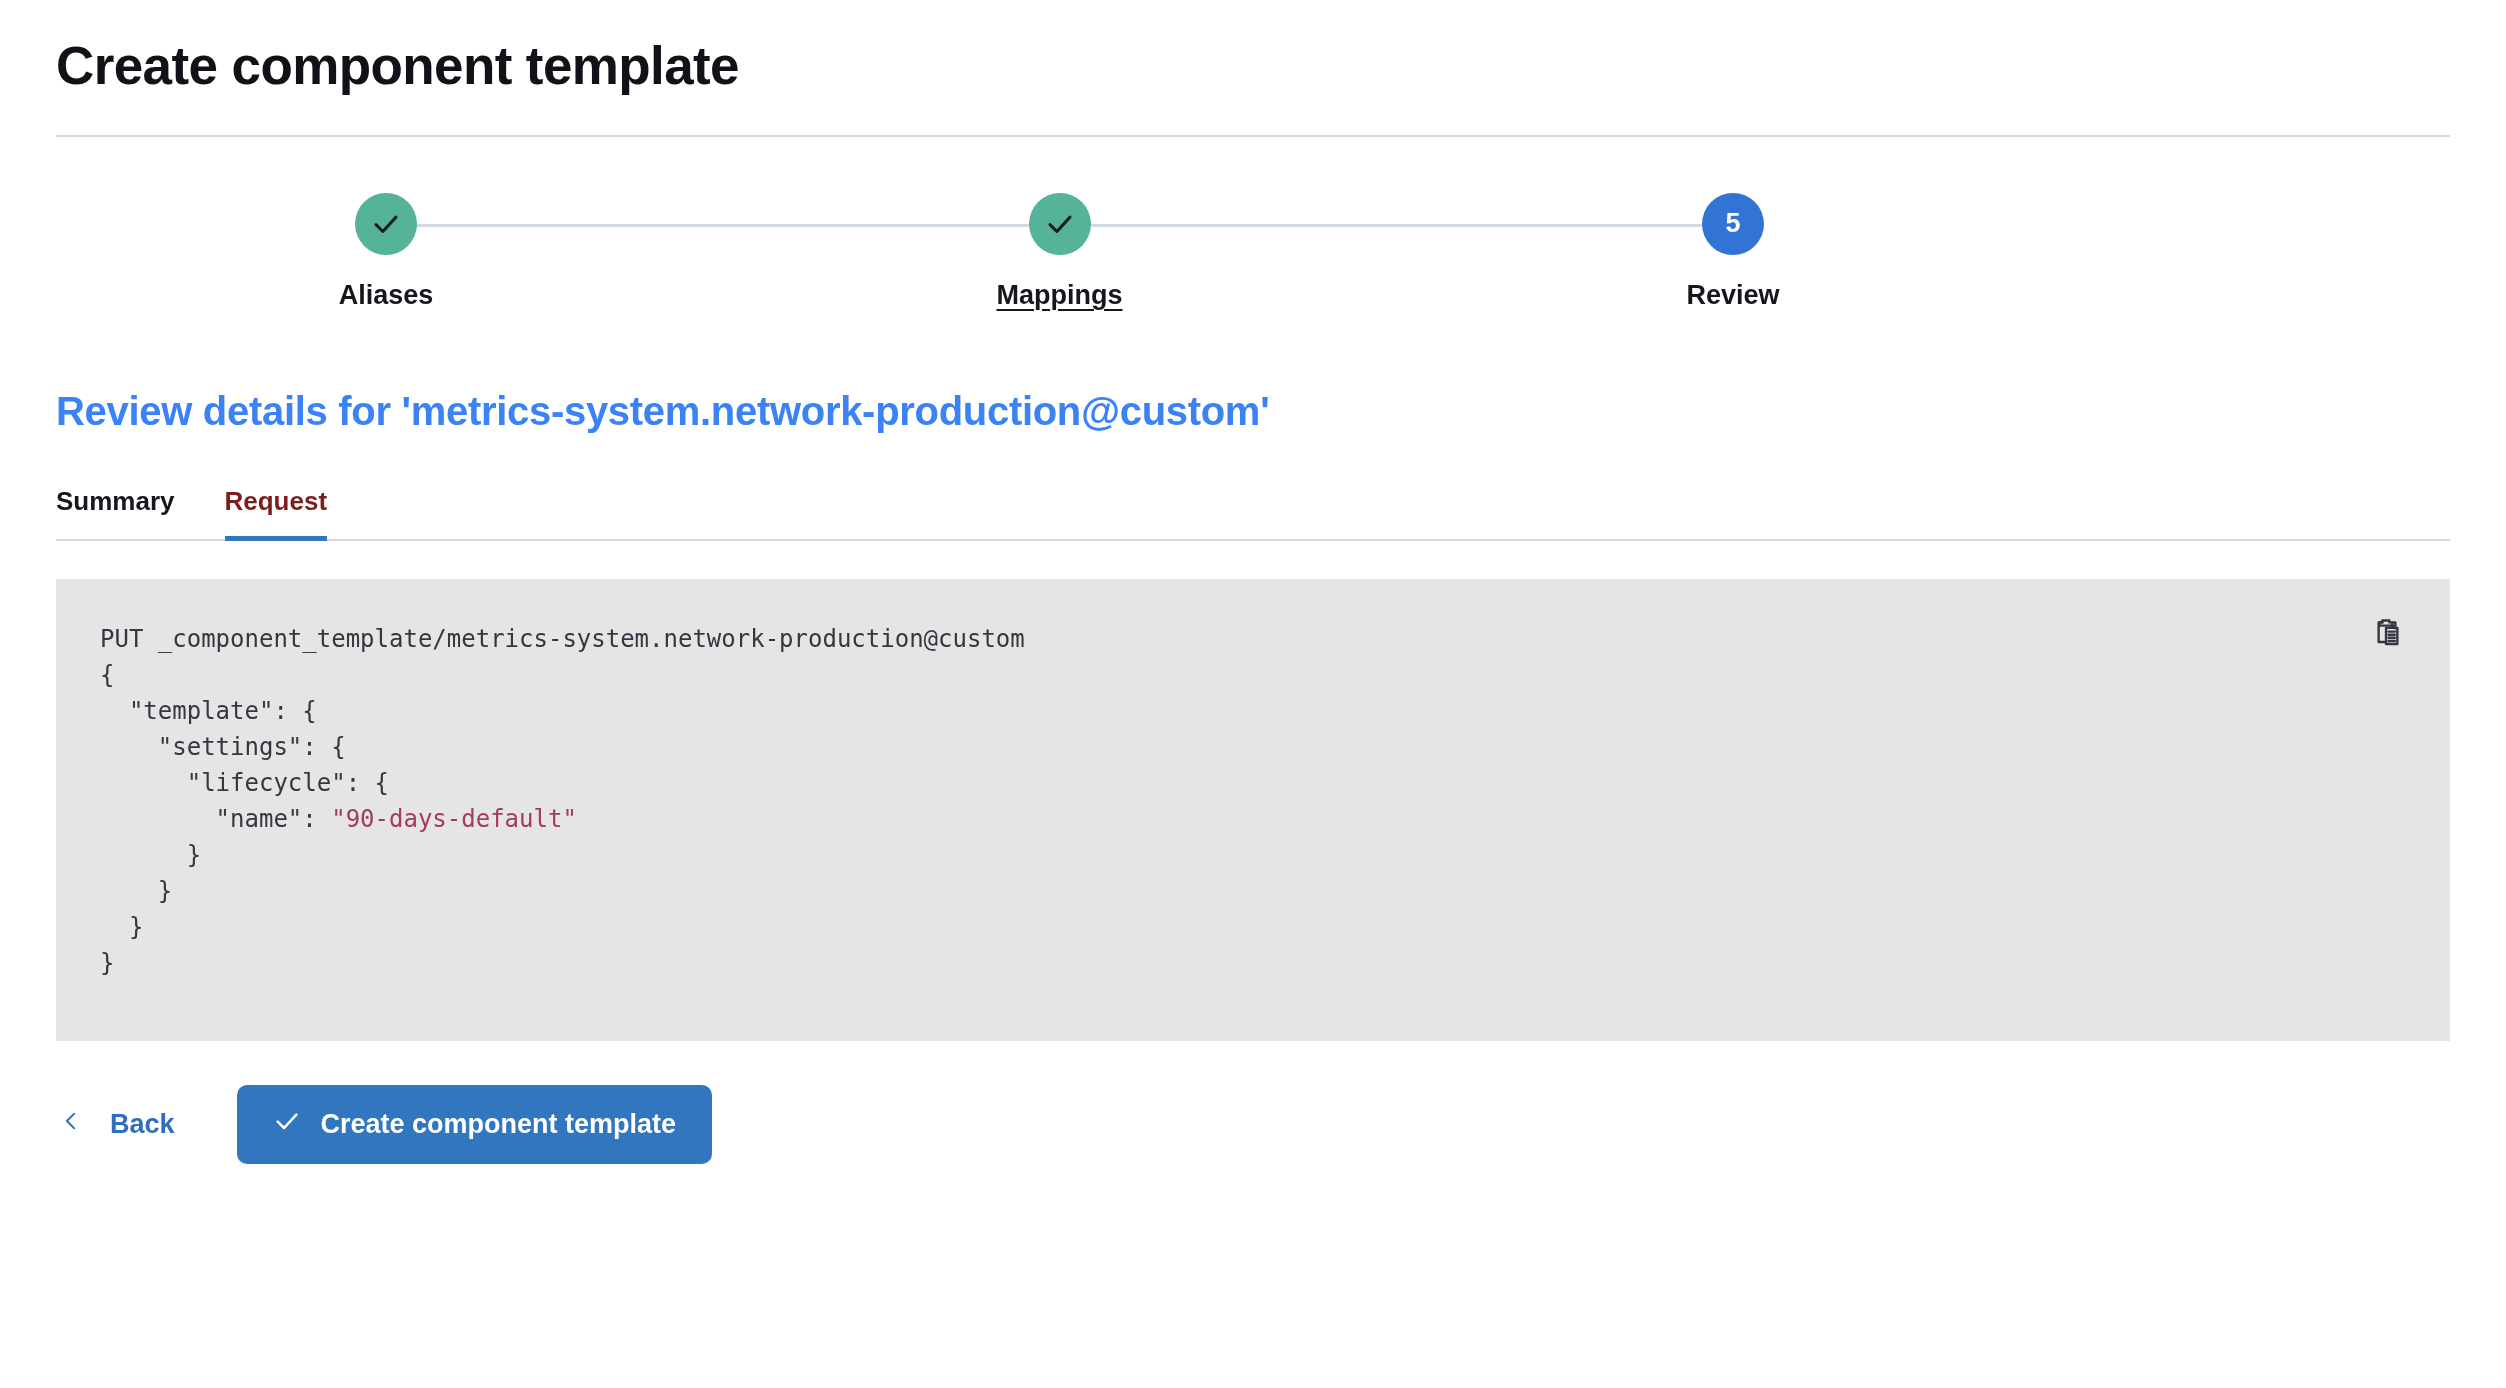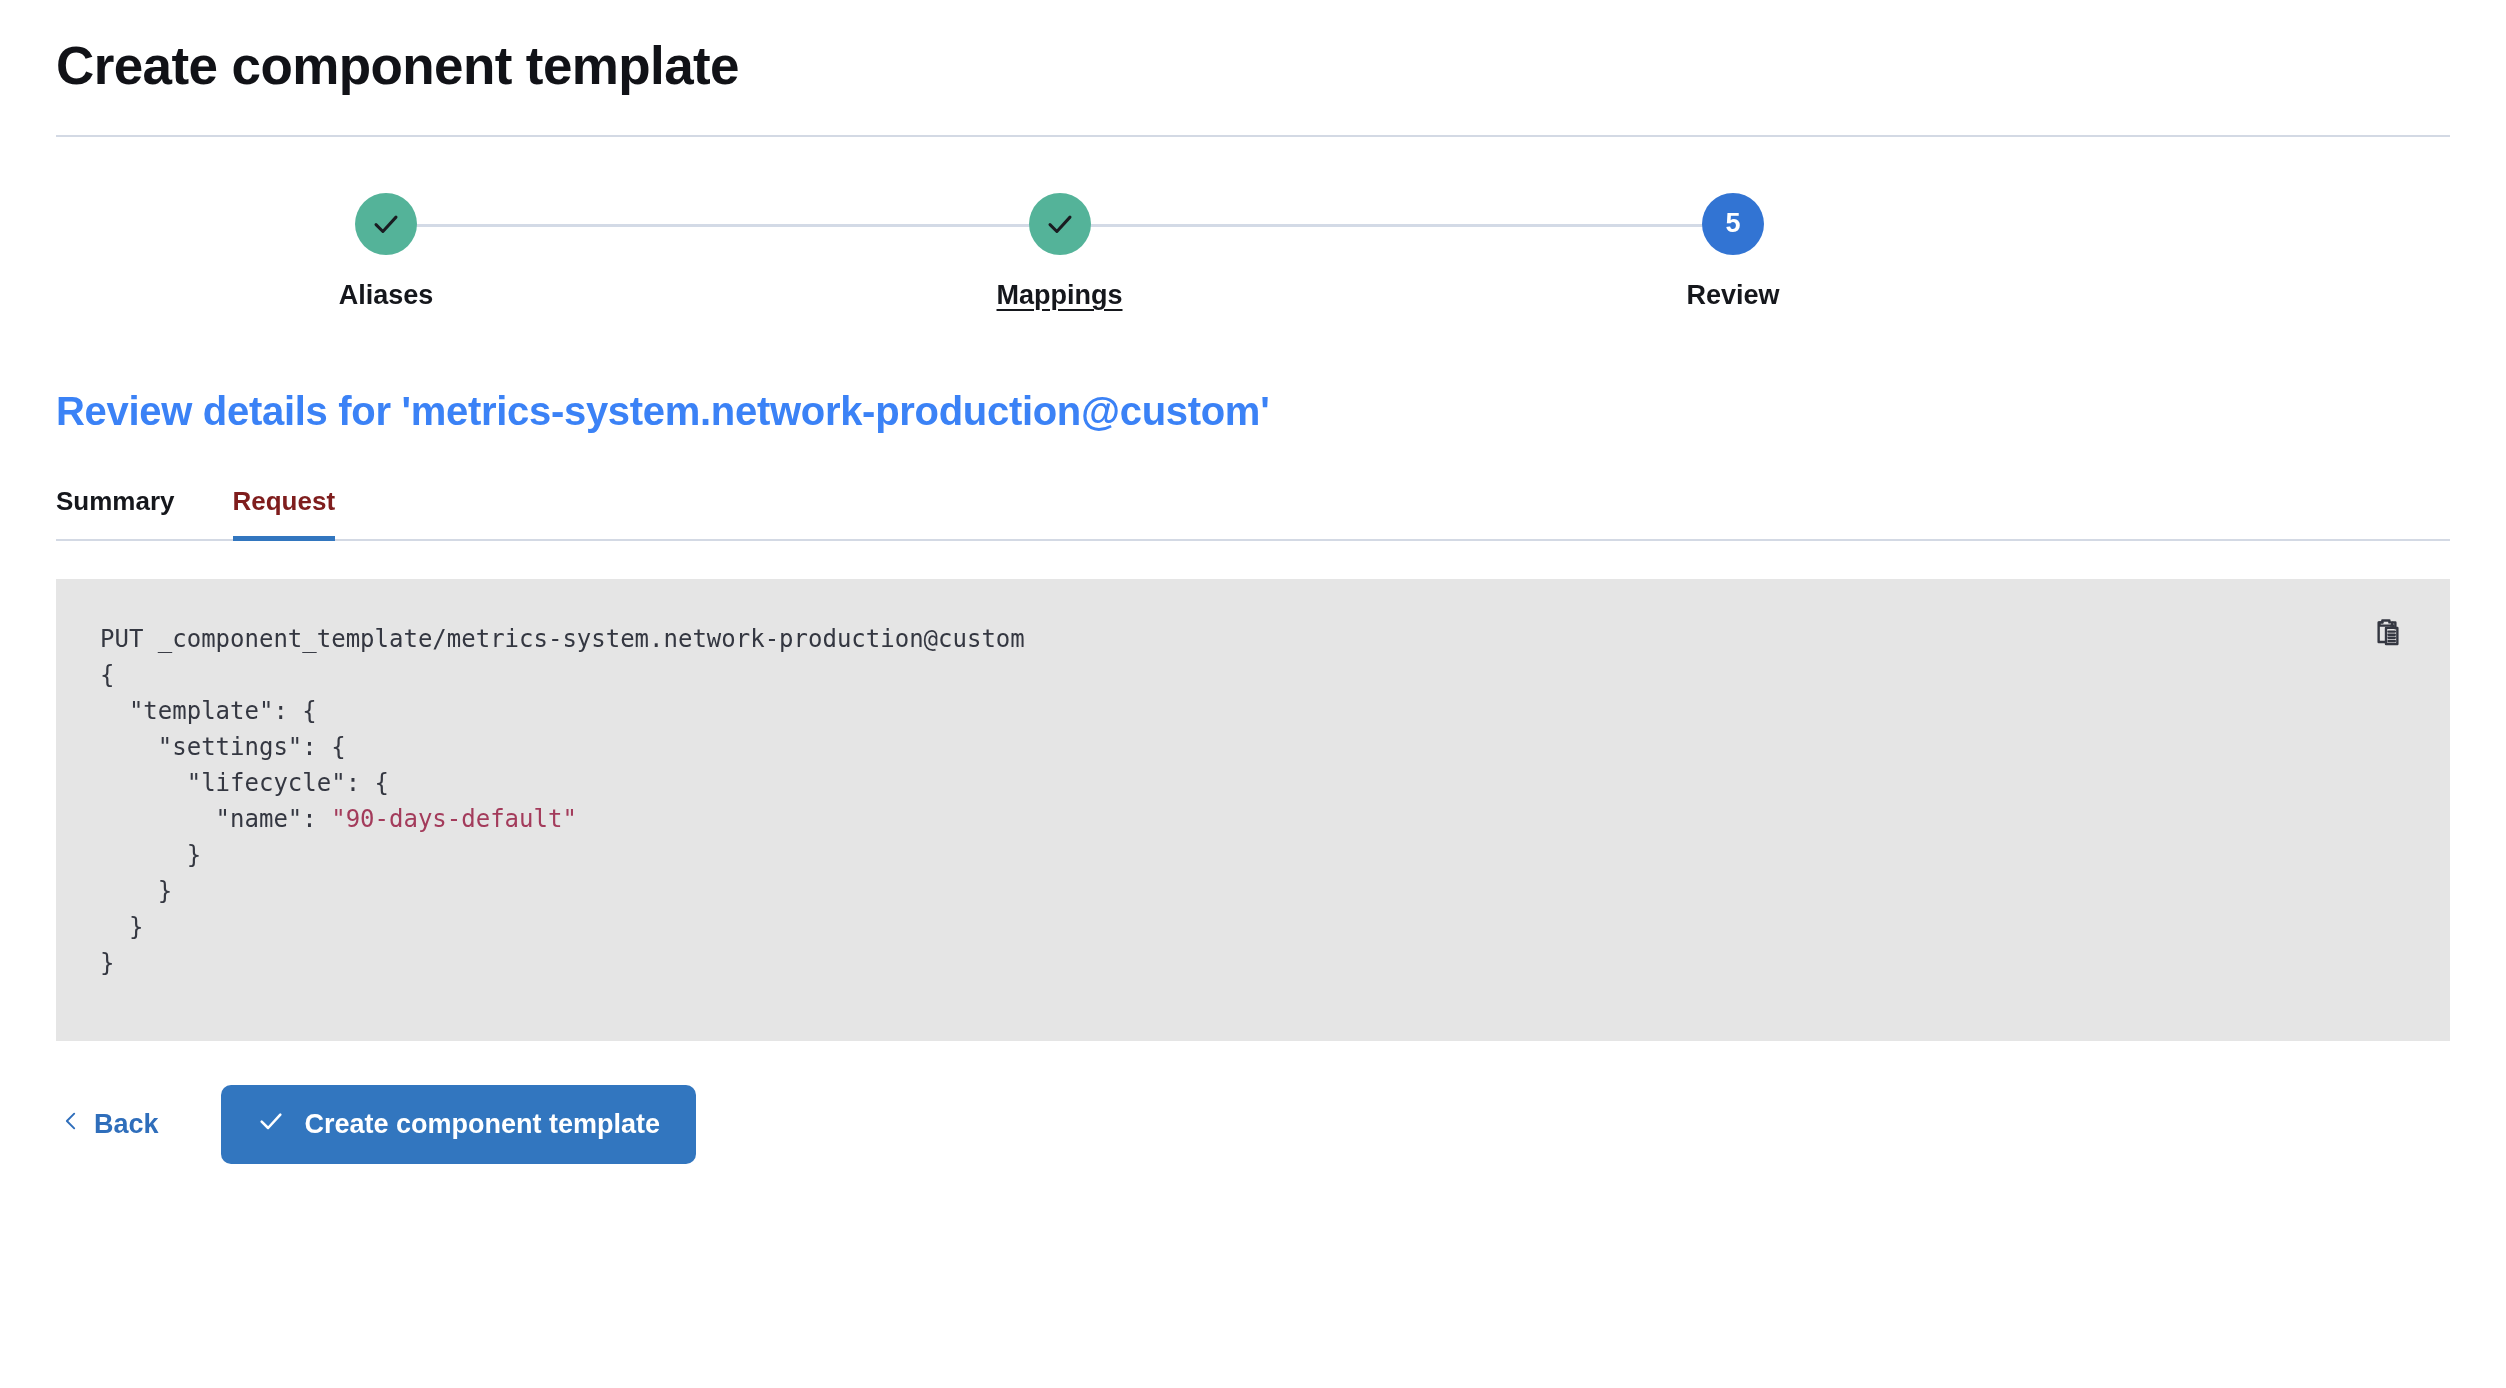--- a/index.html
+++ b/index.html
@@ -108,21 +108,21 @@
     font-weight: 700;
     letter-spacing: -0.3px;
     color: #3b82f6;
   }
 
   
   .tabs {
     margin-top: 52px;
     display: flex;
     align-items: flex-end;
-    gap: 8px;
+    gap: 0;
     position: relative;
     width: 2394px;
     border-bottom: 2px solid #d3d9e4;
   }
   .tab {
     font-size: 26px;
     font-weight: 700;
     color: #15171c;
     padding: 0 0 22px 0;
     margin-right: 50px;
@@ -188,21 +188,21 @@
 
   
   .actions {
     margin-top: 44px;
     display: flex;
     align-items: center;
   }
   .back-link {
     display: flex;
     align-items: center;
-    gap: 12px;
+    gap: 28px;
     color: #2f6ebb;
     font-size: 27px;
     font-weight: 600;
     cursor: pointer;
     background: none;
     border: none;
     font-family: inherit;
     padding: 8px 4px;
   }
   .primary-btn {

